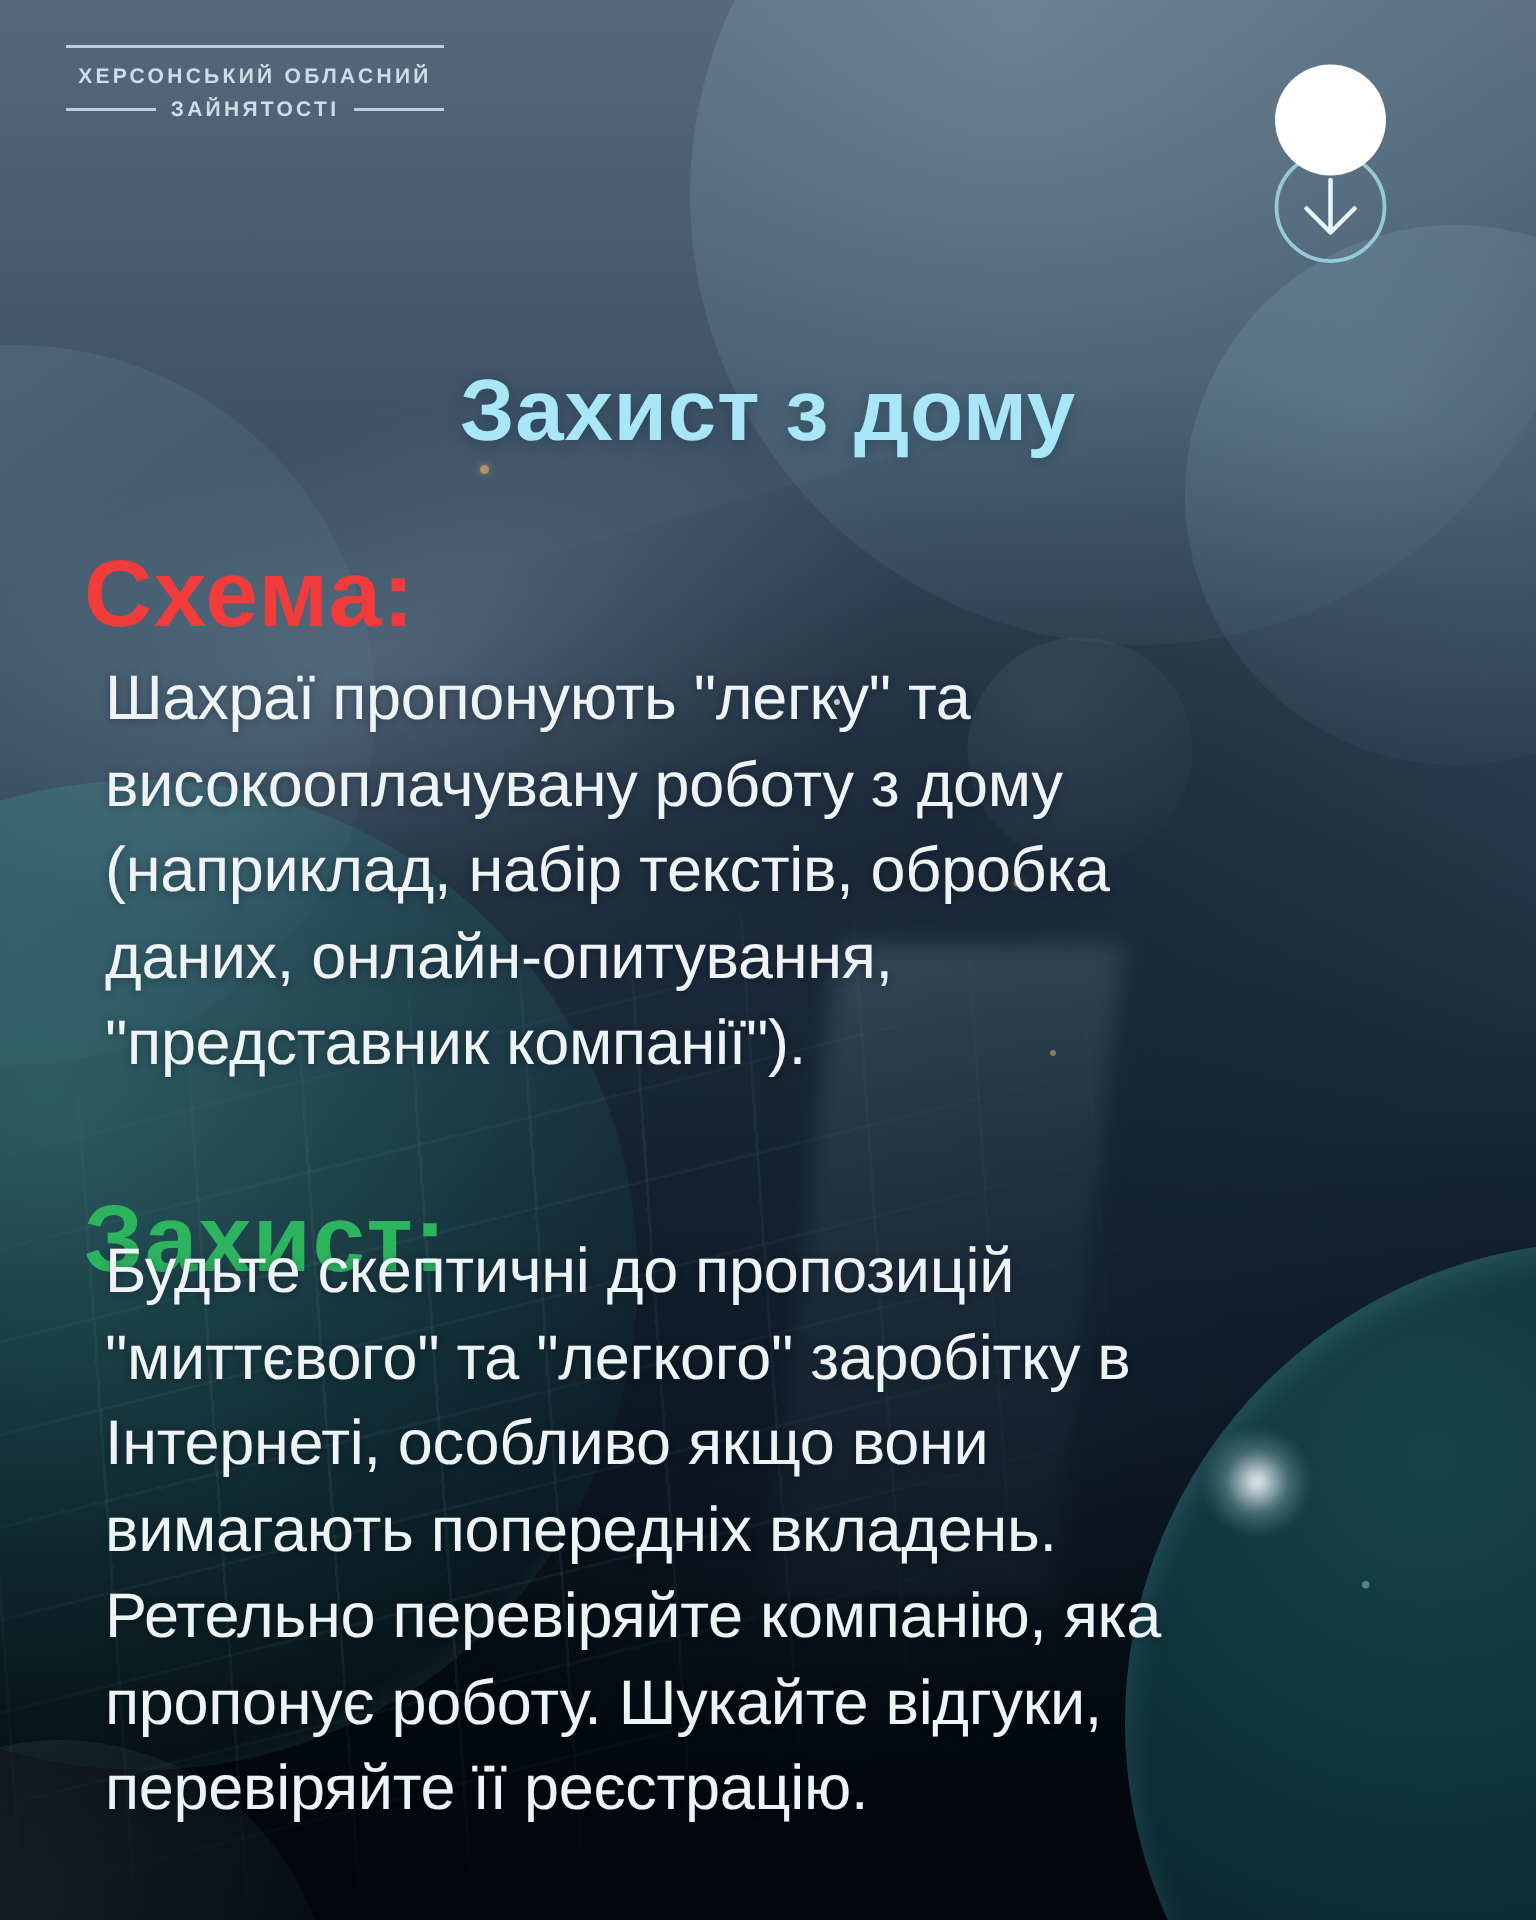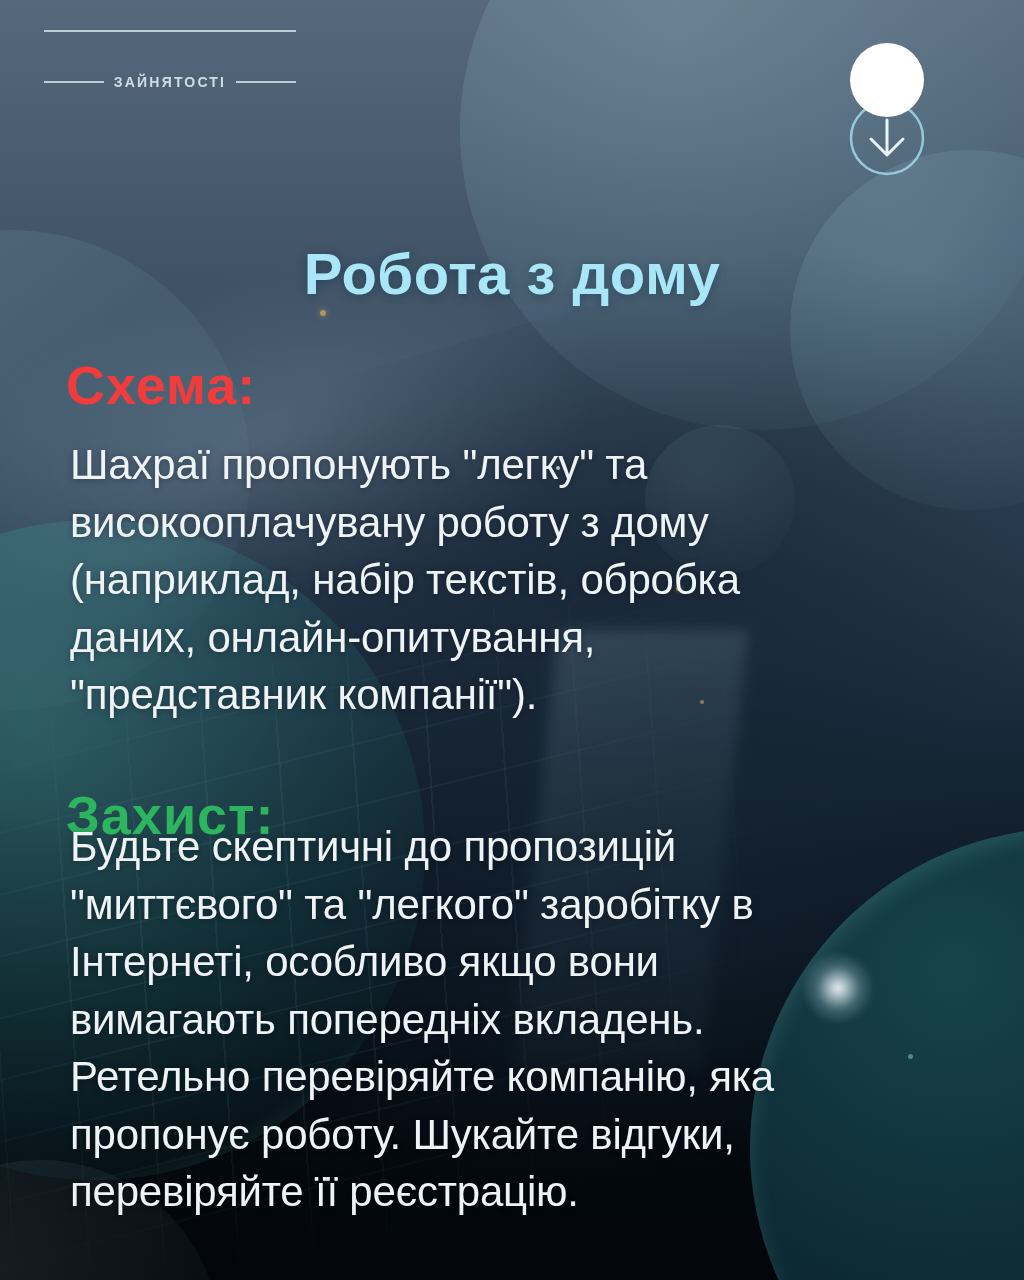--- a/index.html
+++ b/index.html
@@ -57,30 +57,30 @@
   .spark{position:absolute;border-radius:50%;pointer-events:none;}
   .sp1{left:320px;top:310px;width:6px;height:6px;background:rgba(212,168,96,.75);box-shadow:0 0 6px rgba(212,168,96,.6);}
   .sp2{left:676px;top:586px;width:5px;height:5px;background:rgba(222,182,110,.7);box-shadow:0 0 5px rgba(222,182,110,.6);}
   .sp3{left:556px;top:466px;width:4px;height:4px;background:rgba(230,242,248,.8);}
   .sp4{left:700px;top:700px;width:4px;height:4px;background:rgba(212,168,96,.6);}
   .sp5{left:908px;top:1054px;width:5px;height:5px;background:rgba(120,200,205,.55);}
   
   .logo{position:absolute;left:44px;top:30px;width:252px;text-align:center;
     color:#cfdde8;font-size:14px;font-weight:bold;letter-spacing:2.2px;line-height:1.6;z-index:10;}
   .logo-rule-top{border-top:2px solid rgba(208,224,234,.85);margin-bottom:7px;}
-  .logo-row3{display:flex;align-items:center;margin-top:39px;}
+  .logo-row3{display:flex;align-items:center;}
   .logo-dash{flex:1;height:2px;background:rgba(208,224,234,.85);}
   .logo-row3 span.txt{padding:0 10px;}
   
   .scroll-wrap{position:absolute;left:848px;top:42px;width:78px;height:138px;z-index:10;}
   
   .title{position:absolute;left:0;top:201px;width:100%;text-align:center;z-index:10;
     color:#a9e6f7;font-size:58px;font-weight:bold;letter-spacing:.5px;
     text-shadow:0 2px 10px rgba(0,40,60,.35);}
-  .heading{position:absolute;left:66px;z-index:10;font-size:54px;font-weight:bold;letter-spacing:1px;line-height:1;}
+  .heading{position:absolute;left:56px;z-index:10;font-size:63px;font-weight:bold;letter-spacing:1px;line-height:1;}
   .heading.scheme{top:313px;color:#f23b3b;}
   .heading.protect{top:743px;color:#2db45f;}
   .body-text{position:absolute;left:70px;width:950px;z-index:10;color:#eef3f6;
     font-size:42px;font-weight:normal;line-height:57.5px;letter-spacing:-.2px;
     white-space:pre-line;text-shadow:0 1px 6px rgba(0,10,20,.35);}
   .body-text.scheme{top:394px;}
   .body-text.protect{top:776px;}
 </style>
 </head>
 <body>
@@ -102,36 +102,37 @@
   <div class="bubble bub-f"></div>
   <div class="layer glow"></div>
   <div class="spark sp1"></div>
   <div class="spark sp2"></div>
   <div class="spark sp3"></div>
   <div class="spark sp4"></div>
   <div class="spark sp5"></div>
 
   <header class="logo">
     <div class="logo-rule-top"></div>
+    <div>ХЕРСОНСЬКИЙ ОБЛАСНИЙ</div>
     <div class="logo-row3">
       <span class="logo-dash"></span>
       <span class="txt">ЗАЙНЯТОСТІ</span>
       <span class="logo-dash"></span>
     </div>
   </header>
 
   <div class="scroll-wrap">
     <svg width="78" height="138" viewBox="0 0 78 138">
       <circle cx="39" cy="96" r="36" fill="none" stroke="rgba(160,218,232,.85)" stroke-width="2.5"></circle>
       <circle cx="39" cy="38" r="37" fill="#ffffff"></circle>
       <path d="M39 78 L39 112 M23 97 L39 113 L55 97" fill="none" stroke="#e9f4f8" stroke-width="3" stroke-linecap="round" stroke-linejoin="round"></path>
     </svg>
   </div>
 
-  <h1 class="title">Робота з дому</h1>
+  <h1 class="title">Захист з дому</h1>
 
   <h2 class="heading scheme">Схема:</h2>
   <p class="body-text scheme">Шахраї пропонують "легку" та
 високооплачувану роботу з дому
 (наприклад, набір текстів, обробка
 даних, онлайн-опитування,
 "представник компанії").</p>
 
   <h2 class="heading protect">Захист:</h2>
   <p class="body-text protect">Будьте скептичні до пропозицій

